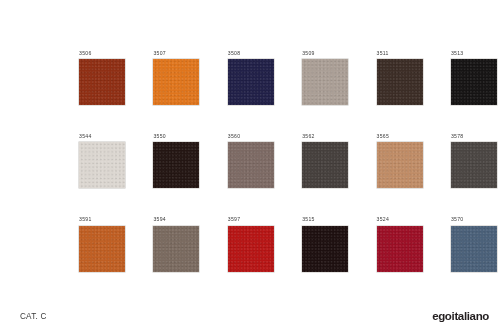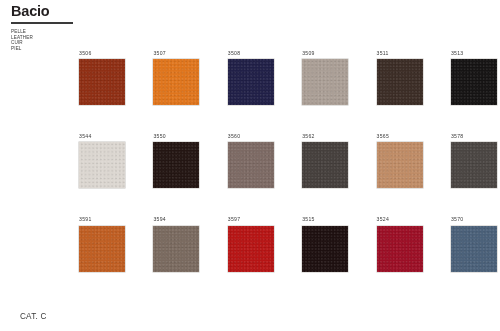--- a/index.html
+++ b/index.html
@@ -116,30 +116,20 @@
     font-weight: bold;
     letter-spacing: -0.35px;
     color: #231f20;
   }
 </style>
 </head>
 <body>
 
 <div class="page">
 
-  <div class="header">
-    <div class="title">Bacio</div>
-    <div class="title-rule"></div>
-    <div class="subtitles">
-      <div class="subtitle-line">PELLE</div>
-      <div class="subtitle-line">LEATHER</div>
-      <div class="subtitle-line">CUIR</div>
-      <div class="subtitle-line">PIEL</div>
-    </div>
-  </div>
 
   <div class="grid">
 
     <div class="row">
       <div class="cell">
         <div class="cell-label">3506</div>
         <div class="swatch" style="background-color: rgb(143, 46, 19);"></div>
       </div>
       <div class="cell">
         <div class="cell-label">3507</div>
@@ -213,14 +203,15 @@
       </div>
       <div class="cell">
         <div class="cell-label">3570</div>
         <div class="swatch" style="background-color: rgb(74, 96, 121);"></div>
       </div>
     </div>
 
   </div>
 
   <div class="footer-cat">CAT. C</div>
+  <div class="footer-logo">egoitaliano</div>
 
 </div>
 
 </body></html>

